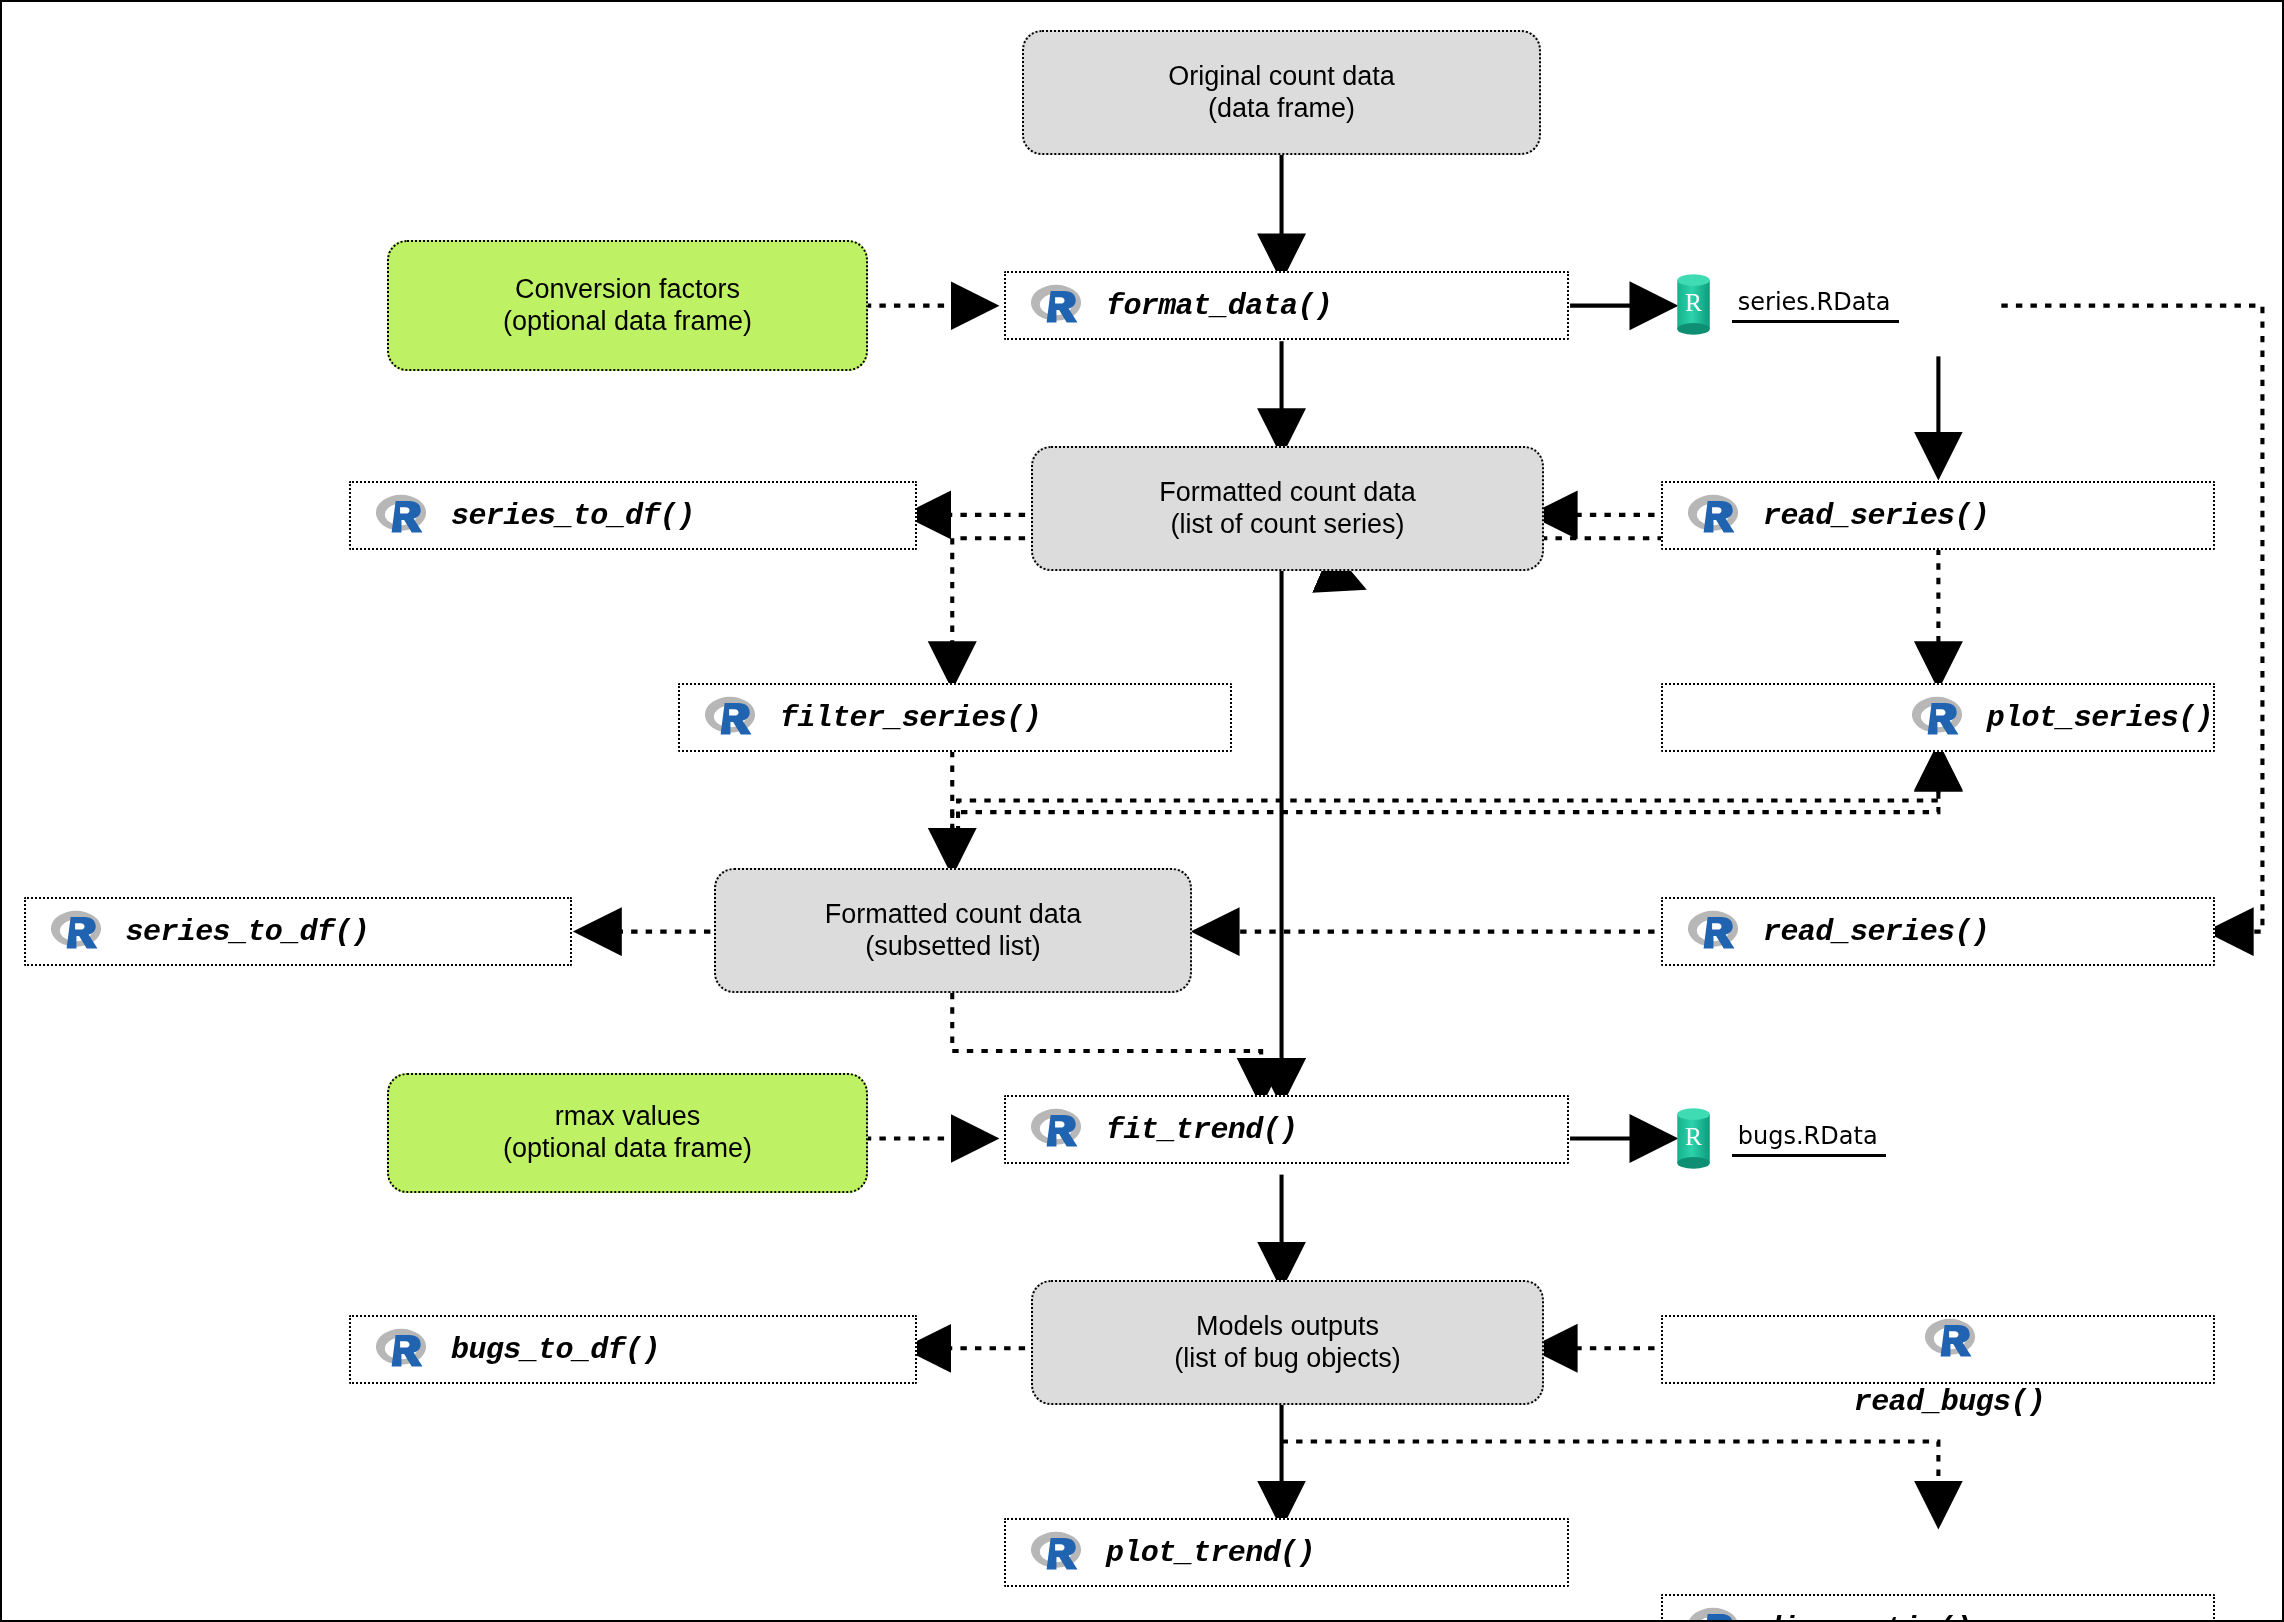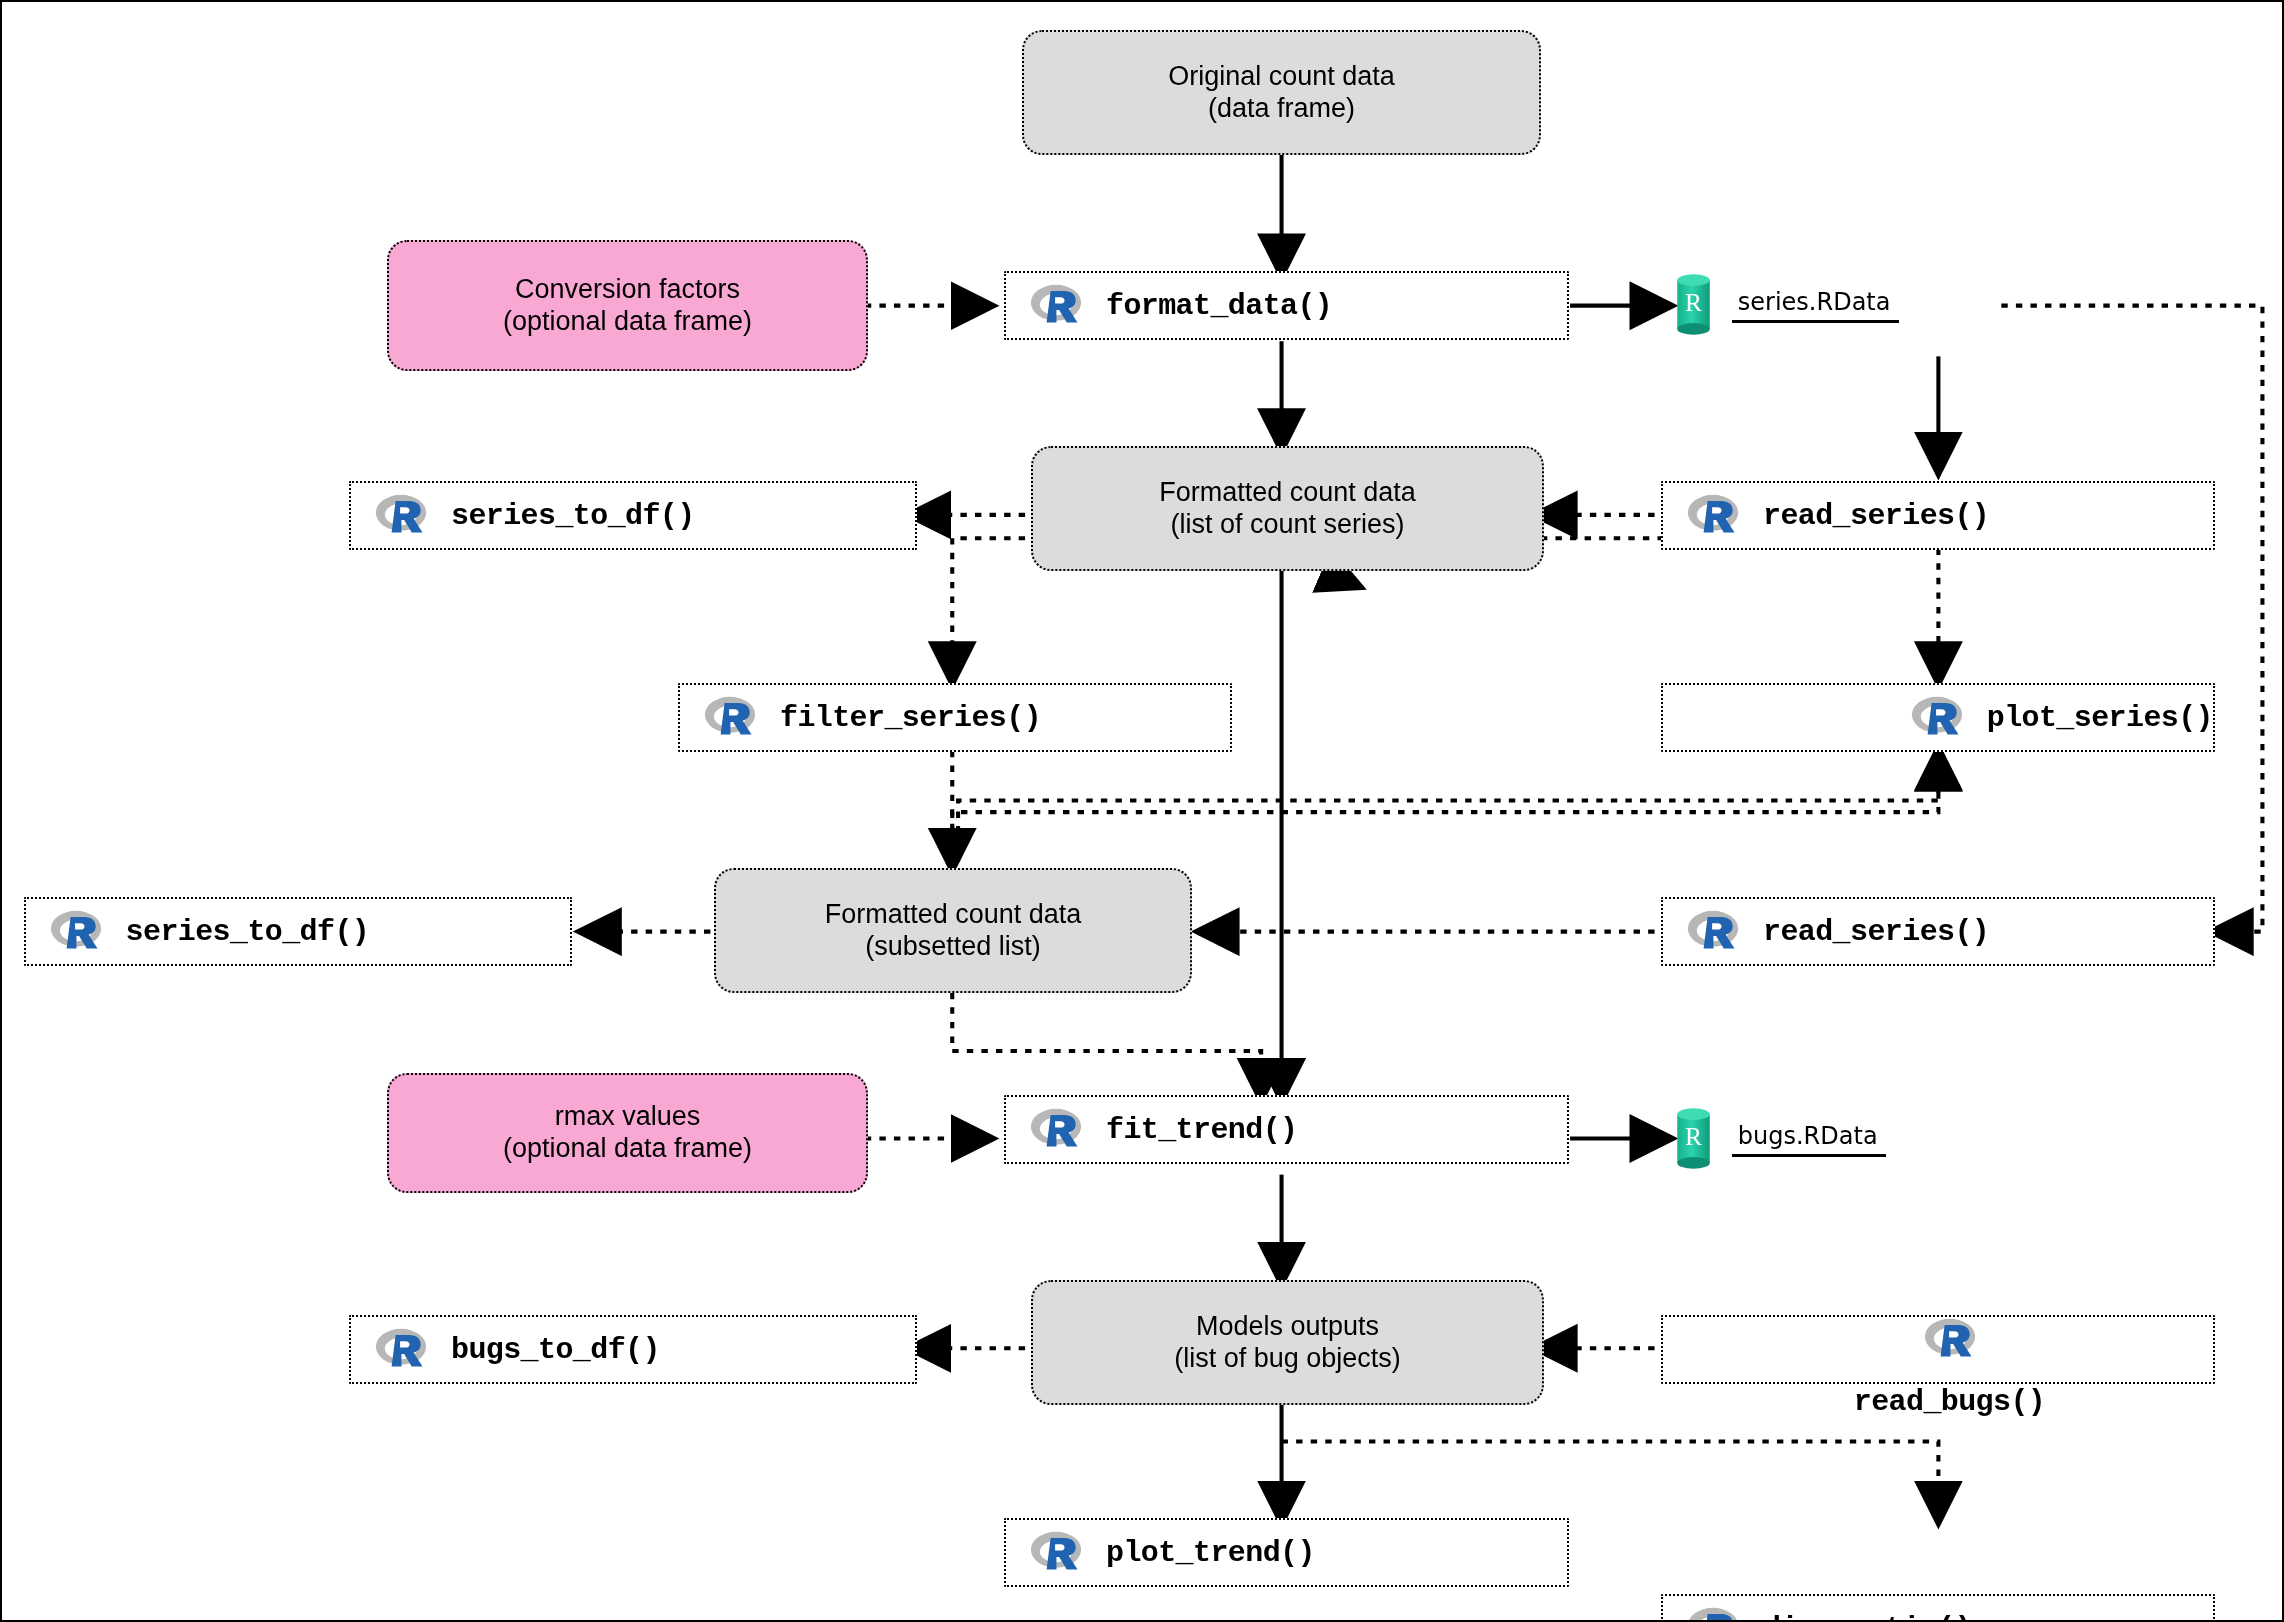--- a/index.html
+++ b/index.html
@@ -3,26 +3,26 @@
 <meta charset="utf-8">
 <style>
   html,body{margin:0;padding:0;background:#fff;}
   body{font-family:"Liberation Sans",sans-serif;}
   #stage{position:relative;width:2284px;height:1622px;background:#fff;box-sizing:border-box;border:2.3px solid #000;overflow:hidden;}
   svg.layer{position:absolute;left:0;top:0;width:2284px;height:1622px;pointer-events:none;}
   .node{position:absolute;box-sizing:border-box;display:flex;align-items:center;}
   
   .data-node{border:2.9px dotted #000;border-radius:20px;background:#dcdcdc;
              flex-direction:column;justify-content:center;text-align:center;}
-  .data-node.light{background:#f9a8d4;}
+  .data-node.light{background:#bef264;}
   .data-node .l1,.data-node .l2{display:block;line-height:1.18;
       font-family:"Liberation Sans",sans-serif;font-size:27px;color:#000;white-space:nowrap;}
   
   .fn-node{border:2.3px dotted #000;border-radius:1.2px;background:#fff;
-           flex-direction:row;justify-content:flex-start;padding-left:23px;gap:23px;}
+           flex-direction:row;justify-content:flex-start;padding-left:23px;gap:23px;font-style:italic;}
   .fn-node .fnlabel{font-family:"Liberation Mono","DejaVu Sans Mono",monospace;
            font-size:30px;font-weight:bold;color:#000;white-space:nowrap;letter-spacing:-0.6px;}
   
   .file-node{flex-direction:row;align-items:center;gap:15px;}
   .file-node .fname{font-family:"DejaVu Sans",sans-serif;font-size:24px;color:#000;
            white-space:nowrap;border-bottom:3.5px solid #000;padding:0 8.2px 4.7px 5.8px;}
   .rlogo{flex:0 0 auto;}
   .dbicon{flex:0 0 auto;}
 </style>
 </head>

